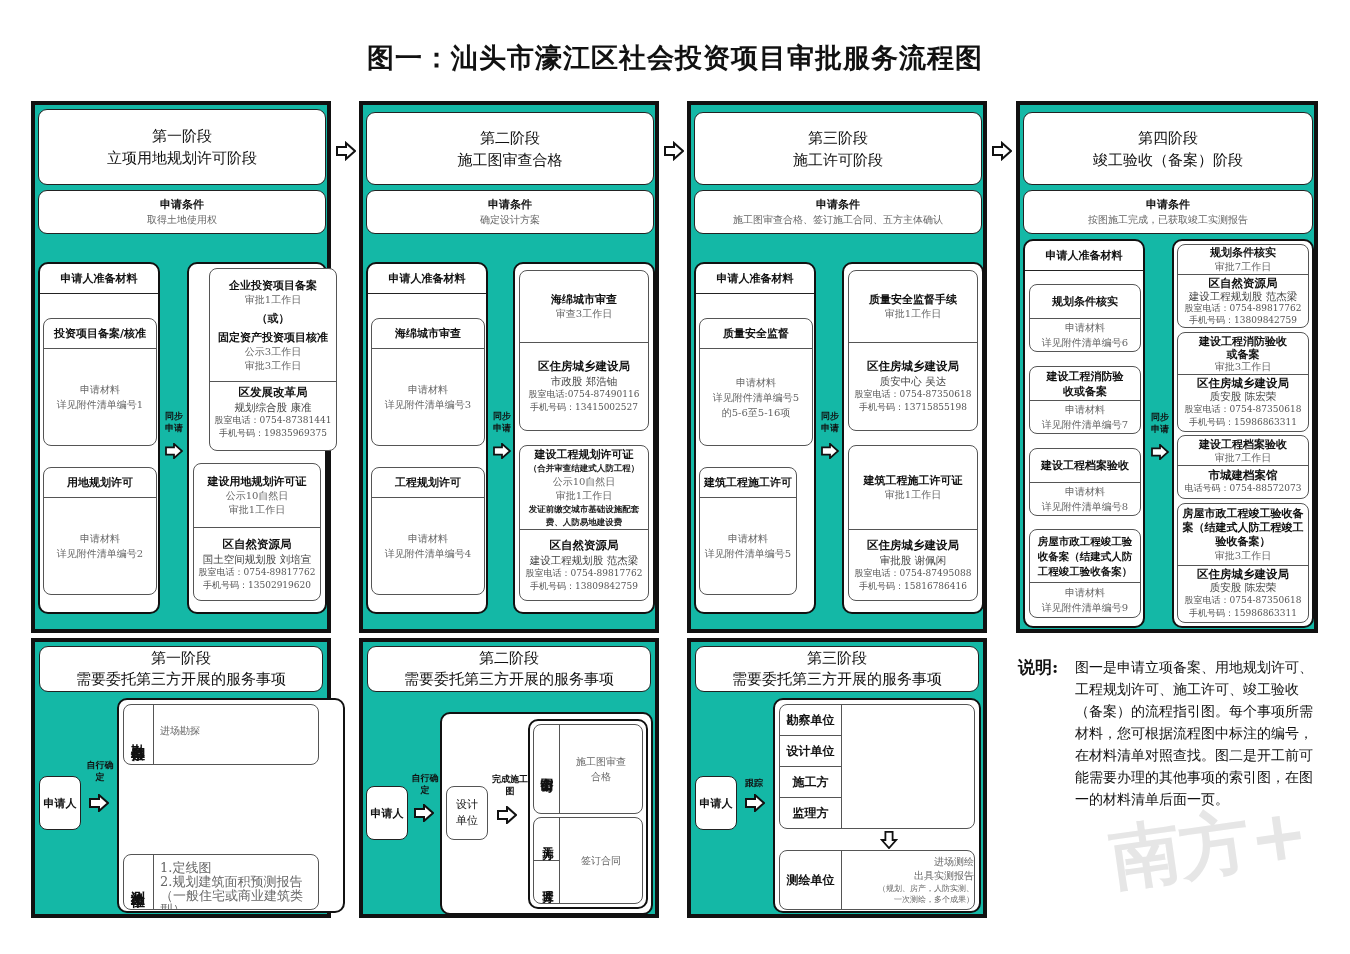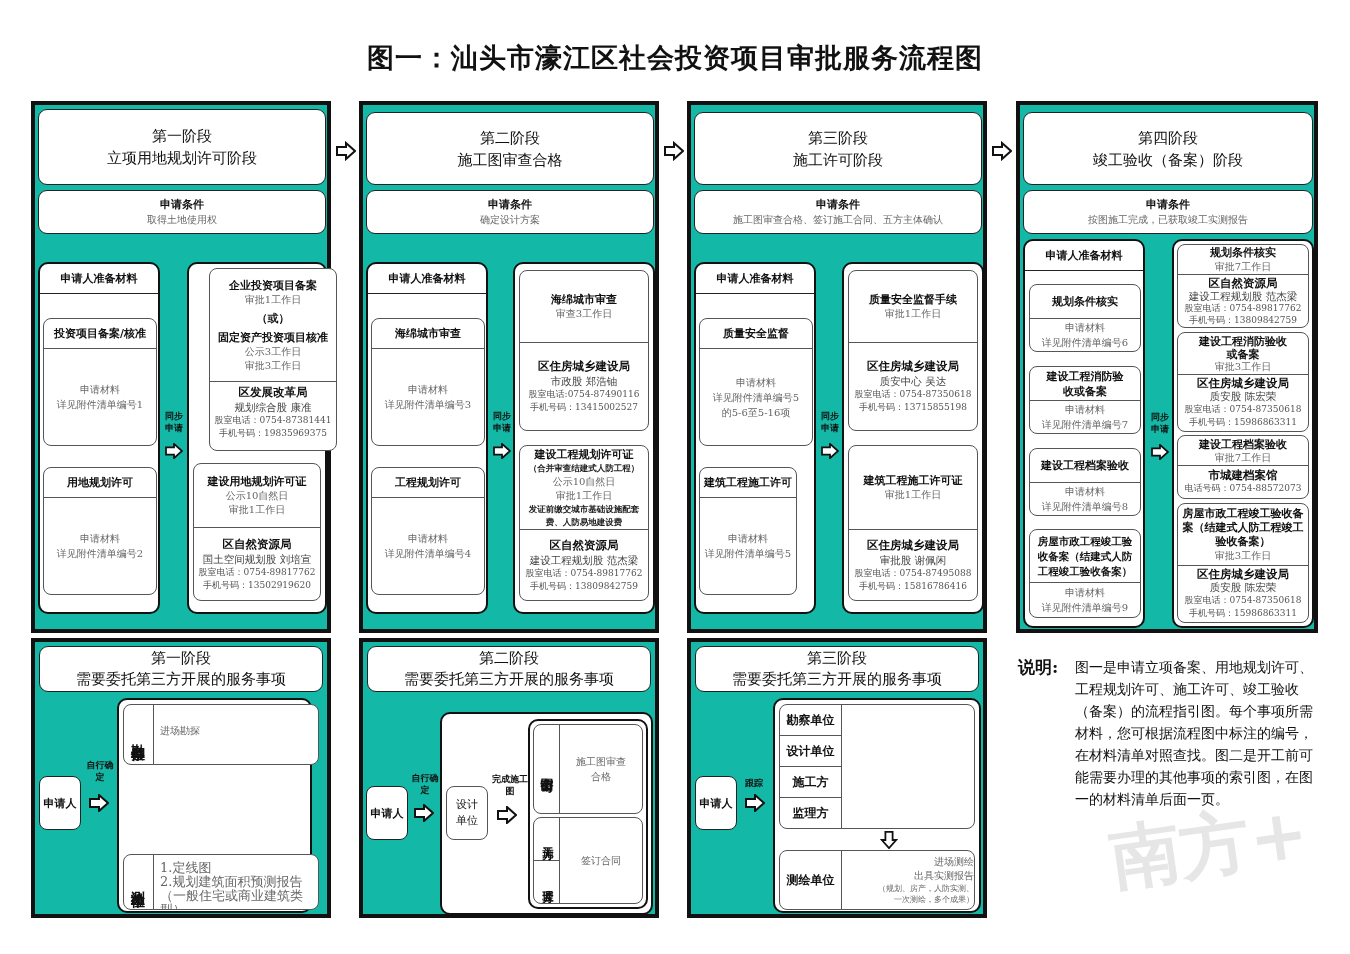--- a/index.html
+++ b/index.html
@@ -381,21 +381,21 @@
     <div>第一阶段</div>
     <div>需要委托第三方开展的服务事项</div>
   </div>
   <div class="abs applicant" style="left:4px;top:134px;width:42px;height:54px;">申请人</div>
   <div class="abs small-lbl" style="left:50px;top:117px;width:30px;">自行确定</div>
   <div class="abs arrow" style="left:54px;top:152px;">
       <svg width="20" height="18">
         <use href="#arrow-right"></use>
       </svg>
     </div>
-  <div class="abs rbox-thick" style="left:82px;top:56px;width:195px;height:215px;">
+  <div class="abs rbox-thick" style="left:82px;top:56px;width:228px;height:215px;">
     <div class="svc-row" style="left:4px;top:4px;width:196px;height:61px;">
       <div class="svc-vlabel">勘察单位</div>
       <div class="svc-text" style="padding-top:18px;">进场勘探</div>
     </div>
     <div class="svc-row" style="left:4px;top:154px;width:196px;height:56px;">
       <div class="svc-vlabel">测绘单位</div>
       <div class="svc-text" style="font-size:13px;line-height:14px;padding-top:6px;">
         <div>1.定线图</div>
         <div>2.规划建筑面积预测报告（一般住宅或商业建筑类型）</div>
       </div>

